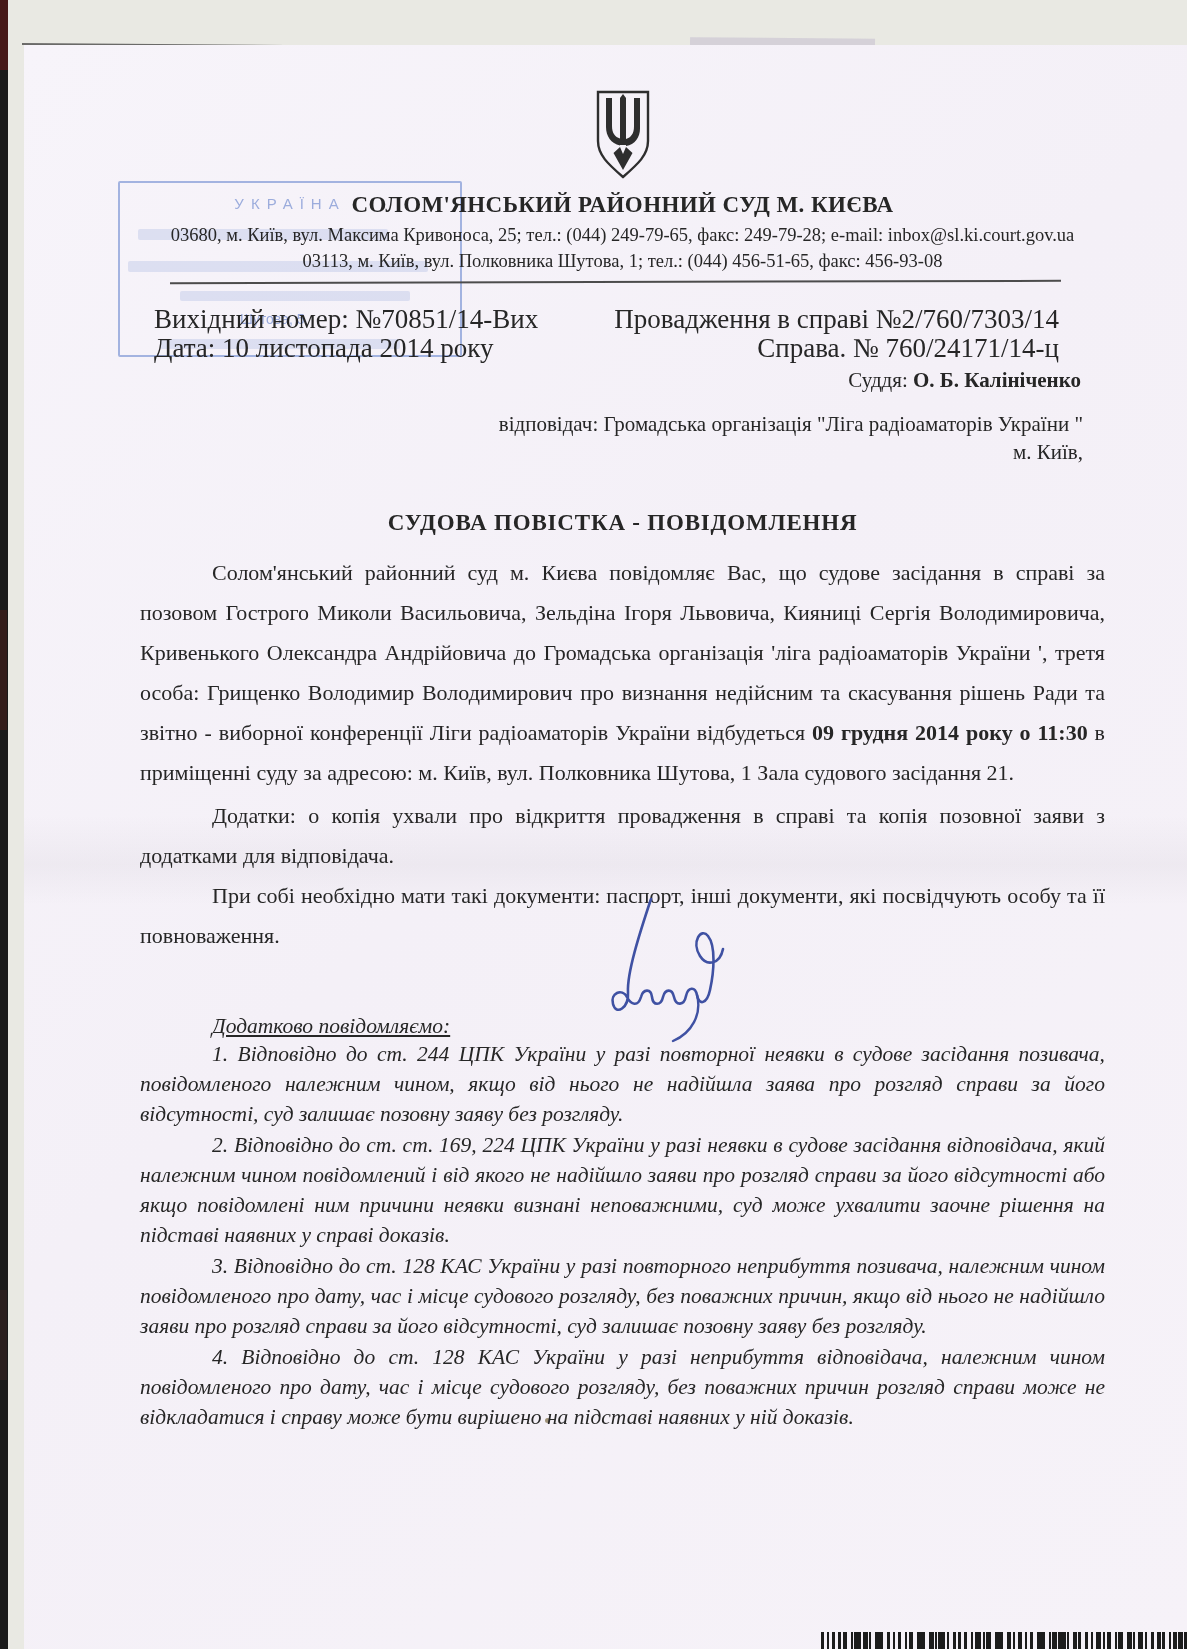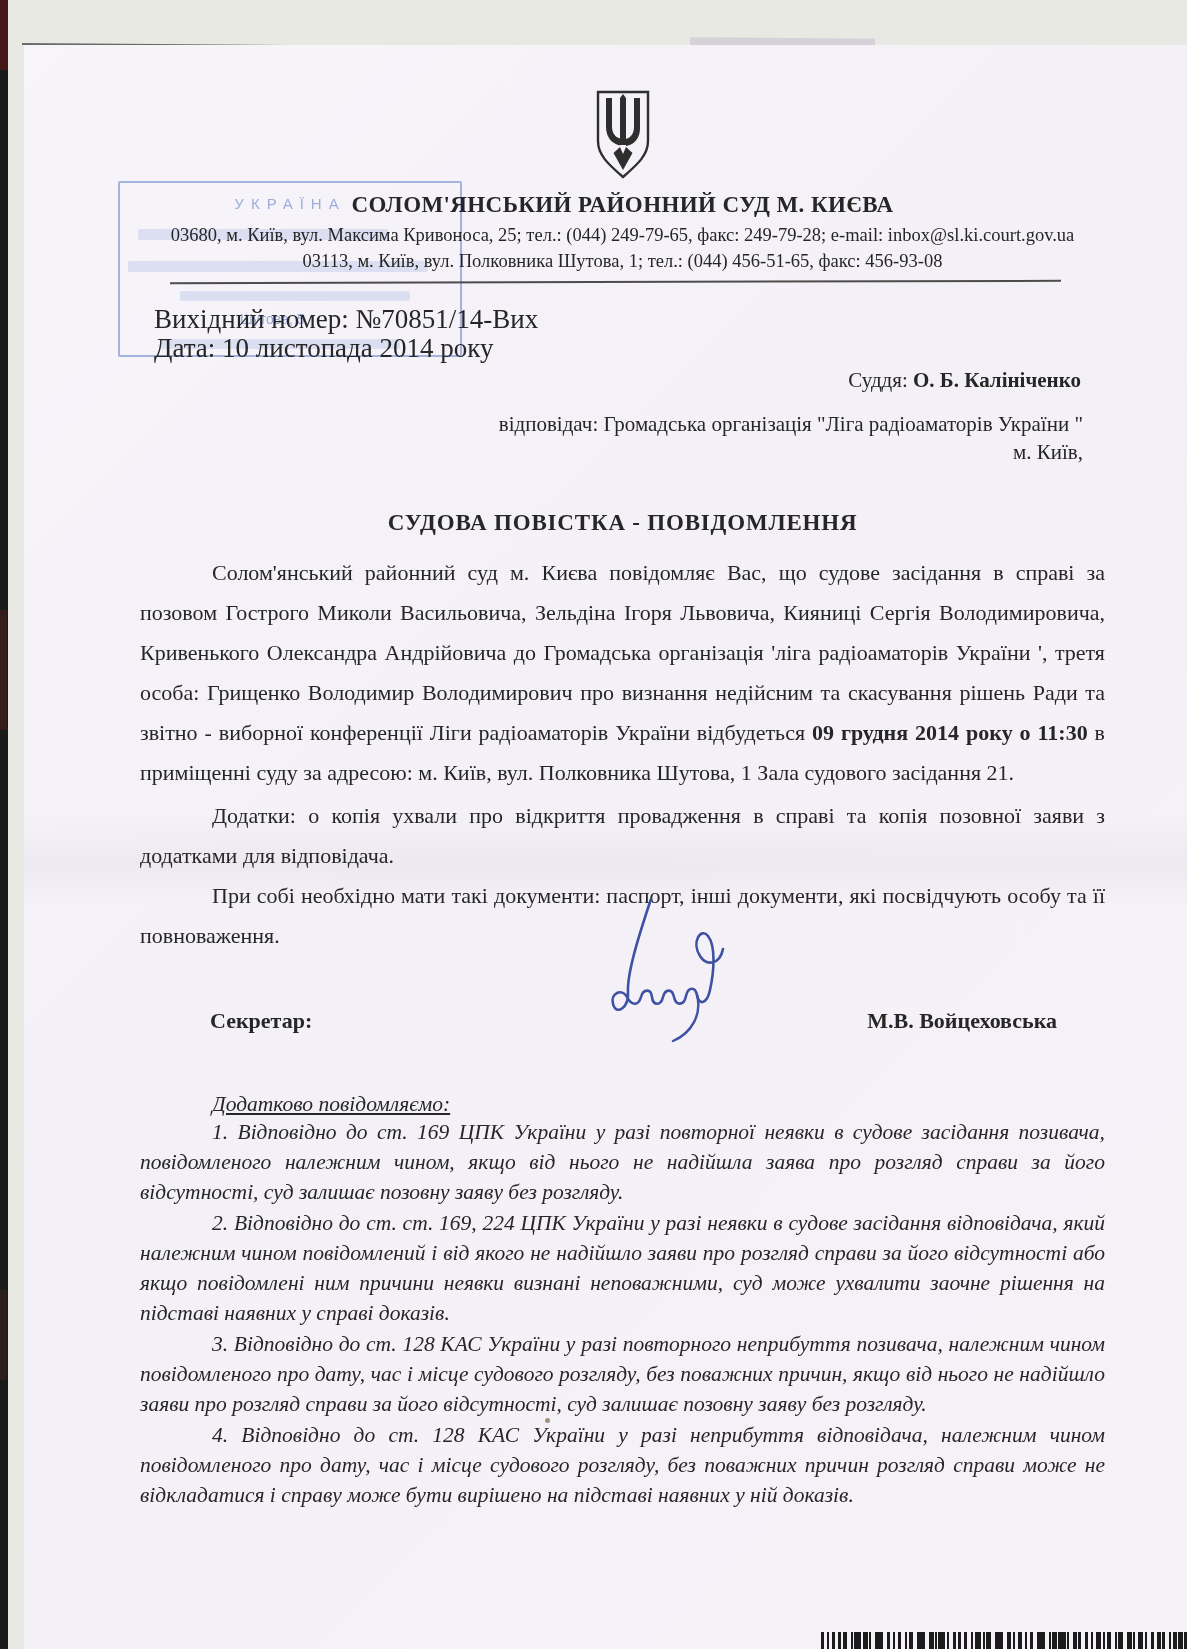--- a/index.html
+++ b/index.html
@@ -181,45 +181,45 @@
         <div>03680, м. Київ, вул. Максима Кривоноса, 25; тел.: (044) 249-79-65, факс: 249-79-28; e-mail: inbox@sl.ki.court.gov.ua</div>
         <div>03113, м. Київ, вул. Полковника Шутова, 1; тел.: (044) 456-51-65, факс: 456-93-08</div>
       </div>
       <hr class="head-rule">
 
       <div class="meta-row">
         <div class="meta-left">
           <div>Вихідний номер: №70851/14-Вих</div>
           <div>Дата: 10 листопада 2014 року</div>
         </div>
+        <div class="meta-right">
+          <div>Провадження в справі  №2/760/7303/14</div>
+          <div>Справа. № 760/24171/14-ц</div>
+        </div>
       </div>
       <div class="judge-line">
         <span>Суддя:</span>
         <span class="judge-name">О. Б.  Калініченко</span>
       </div>
 
       <div class="respondent">
         <div>відповідач: Громадська організація "Ліга радіоаматорів України "</div>
         <div>м. Київ,</div>
       </div>
 
       <div class="doc-title">СУДОВА ПОВІСТКА - ПОВІДОМЛЕННЯ</div>
 
       <p class="body-p p-first"><span>Солом'янський районний суд м. Києва повідомляє Вас, що судове засідання в справі за позовом Гострого Миколи Васильовича, Зельдіна Ігоря Львовича, Кияниці Сергія Володимировича, Кривенького Олександра Андрійовича до Громадська організація 'ліга радіоаматорів України ', третя особа: Грищенко Володимир Володимирович  про визнання недійсним та скасування рішень Ради та звітно - виборної конференції Ліги радіоаматорів України  відбудеться </span><span class="bold">09 грудня 2014 року о 11:30</span><span> в приміщенні суду за адресою: м. Київ, вул. Полковника Шутова, 1 Зала судового засідання 21.</span></p>
       <p class="body-p p-attach">Додатки: о копія ухвали про відкриття провадження в справі та копія позовної заяви з додатками для відповідача.</p>
       <p class="body-p">При собі необхідно мати такі документи: паспорт, інші документи, які посвідчують особу та її повноваження.</p>
 
-      <div class="secretary-row">
-        <span class="secretary-label">Секретар:</span>
-        <span class="secretary-name">М.В. Войцеховська</span>
-      </div>
 
       <div class="additional">
         <p class="additional-heading">Додатково повідомляємо:</p>
-        <p class="additional-item">1. Відповідно до ст. 169 ЦПК України у разі повторної неявки в судове засідання позивача, повідомленого належним чином, якщо від нього не надійшла заява про розгляд справи за його відсутності, суд залишає позовну заяву без розгляду.</p>
+        <p class="additional-item">1. Відповідно до ст. 244 ЦПК України у разі повторної неявки в судове засідання позивача, повідомленого належним чином, якщо від нього не надійшла заява про розгляд справи за його відсутності, суд залишає позовну заяву без розгляду.</p>
         <p class="additional-item mt">2. Відповідно до ст. ст. 169, 224 ЦПК України у разі неявки в судове засідання відповідача, який належним чином повідомлений і від якого не надійшло заяви про розгляд справи за його відсутності або якщо повідомлені ним причини неявки визнані неповажними, суд може ухвалити заочне рішення на підставі наявних у справі доказів.</p>
         <p class="additional-item mt">3. Відповідно до ст. 128 КАС України у разі повторного неприбуття позивача, належним чином повідомленого про дату, час і місце судового розгляду, без поважних причин, якщо від нього не надійшло заяви про розгляд справи за його відсутності, суд залишає позовну заяву без розгляду.</p>
         <p class="additional-item mt">4. Відповідно до ст. 128 КАС України у разі неприбуття відповідача, належним чином повідомленого про дату, час і місце судового розгляду, без поважних причин розгляд справи може не відкладатися і справу може бути вирішено на підставі наявних у ній доказів.</p>
       </div>
 
     </div>
 
     <svg class="signature" width="200" height="150" viewBox="0 0 200 150">
       <path d="M92 6 C80 42 68 80 69 99 C70 115 57 123 54 111 C51 100 63 95 68 104 C72 112 79 114 82 104 C84 96 92 95 93 104 C94 113 102 113 104 104 C106 96 113 95 115 104 C117 113 125 113 127 103 C129 94 136 93 138 102 C140 113 148 111 151 97 C155 79 157 53 149 43 C142 34 132 49 141 63 C148 74 161 71 164 56" stroke="#3f51a3" fill="none" stroke-width="2.6" stroke-linecap="round"></path>
       <path d="M138 102 C143 121 133 140 114 148" stroke="#3f51a3" fill="none" stroke-width="2.4" stroke-linecap="round"></path>

